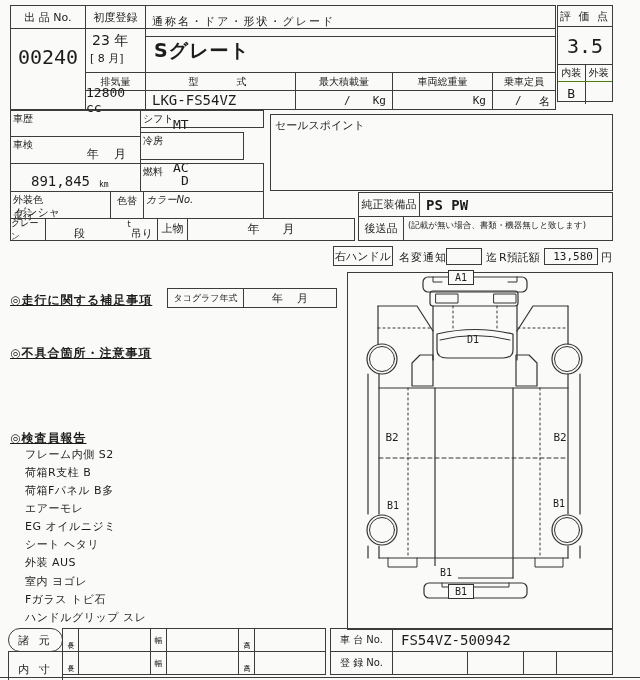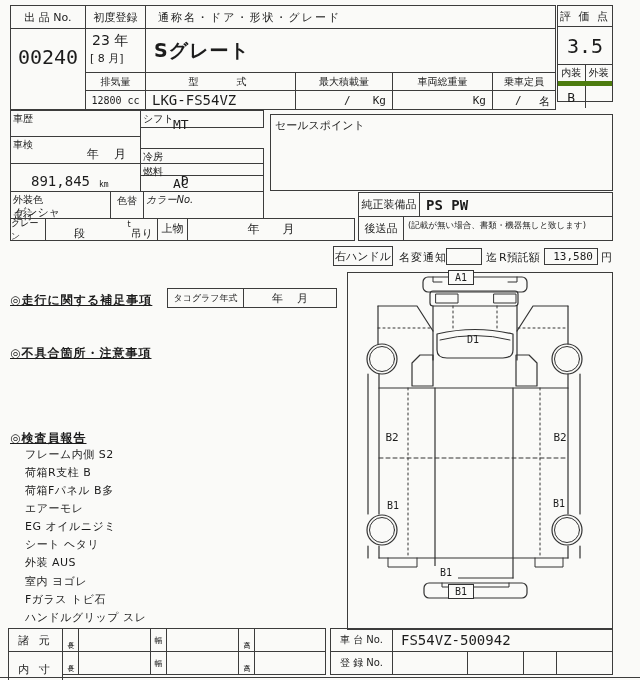--- a/index.html
+++ b/index.html
@@ -28,25 +28,25 @@
 
   <div class="abs box cell lbl11" style="left:10px;top:5px;width:76px;height:24px;">出 品 No.</div>
   <div class="abs box cell val" style="left:10px;top:28px;width:76px;height:82px;font-size:20px;align-items:flex-start;padding-top:16px;">00240</div>
 
   <div class="abs box cell lbl11" style="left:85px;top:5px;width:61px;height:24px;">初度登録</div>
   <div class="abs box" style="left:85px;top:28px;width:61px;height:45px;">
     <div style="font-size:14px;padding:3px 0 0 6px;">23 年</div>
     <div style="font-size:11px;padding:1px 0 0 4px;">[ 8 月]</div>
   </div>
 
-  <div class="abs box cell lbl11 left" style="left:145px;top:5px;width:411px;height:24px;padding-left:12px;letter-spacing:2px;">通称名・ドア・形状・グレード</div>
+  <div class="abs box cell lbl11 left" style="left:145px;top:5px;width:411px;height:32px;padding-left:6px;letter-spacing:2px;">通称名・ドア・形状・グレード</div>
   <div class="abs box cell left" style="left:145px;top:28px;width:411px;height:45px;padding-left:8px;font-size:19px;font-weight:bold;letter-spacing:1px;">Sグレート</div>
 
   <div class="abs box cell lbl" style="left:85px;top:72px;width:61px;height:19px;">排気量</div>
-  <div class="abs box cell val" style="left:85px;top:90px;width:61px;height:20px;font-size:10px;">12800 cc</div>
+  <div class="abs box cell val" style="left:85px;top:90px;width:61px;height:20px;font-size:13px;">12800 cc</div>
 
   <div class="abs box cell lbl" style="left:145px;top:72px;width:151px;height:19px;letter-spacing:6px;">型　　式</div>
   <div class="abs box cell val left" style="left:145px;top:90px;width:151px;height:20px;font-size:14px;padding-left:6px;">LKG-FS54VZ</div>
 
   <div class="abs box cell lbl" style="left:295px;top:72px;width:98px;height:19px;">最大積載量</div>
   <div class="abs box" style="left:295px;top:90px;width:98px;height:20px;">
     <span class="abs val" style="left:48px;top:3px;font-size:11px;">/</span>
     <span class="abs val" style="right:6px;top:3px;font-size:11px;">Kg</span>
   </div>
 
@@ -55,21 +55,21 @@
 
   <div class="abs box cell lbl" style="left:492px;top:72px;width:64px;height:19px;">乗車定員</div>
   <div class="abs box" style="left:492px;top:90px;width:64px;height:20px;">
     <span class="abs val" style="left:22px;top:3px;font-size:11px;">/</span>
     <span class="abs" style="right:5px;top:3px;font-size:11px;">名</span>
   </div>
 
   <div class="abs box" style="left:557px;top:5px;width:56px;height:97px;">
     <div class="cell lbl11" style="height:20px;border-bottom:1px solid #3c3c3c;letter-spacing:2px;">評 価 点</div>
     <div class="cell val" style="height:37px;border-bottom:1px solid #3c3c3c;font-size:20px;">3.5</div>
-    <div style="display:flex;height:16px;border-bottom:5px solid #4d7c0f;">
+    <div style="display:flex;height:16px;border-bottom:1px solid #4d7c0f;">
       <div class="cell lbl" style="width:50%;border-right:1px solid #3c3c3c;">内装</div>
       <div class="cell lbl" style="width:50%;">外装</div>
     </div>
     <div style="display:flex;height:22px;">
       <div class="cell val" style="width:50%;border-right:1px solid #3c3c3c;font-size:13px;">B</div>
       <div class="cell val" style="width:50%;font-size:13px;"></div>
     </div>
   </div>
 
   <div class="abs box" style="left:10px;top:110px;width:131px;height:27px;">
@@ -77,21 +77,21 @@
   </div>
   <div class="abs box" style="left:140px;top:110px;width:124px;height:18px;">
     <span class="abs lbl" style="left:2px;top:1px;">シフト</span>
     <span class="abs val" style="left:32px;top:6px;font-size:13px;">MT</span>
   </div>
 
   <div class="abs box" style="left:10px;top:136px;width:131px;height:28px;">
     <span class="abs lbl" style="left:2px;top:1px;">車検</span>
     <span class="abs pre" style="right:14px;top:9px;font-size:12px;">年    月</span>
   </div>
-  <div class="abs box" style="left:140px;top:148px;width:124px;height:28px;">
+  <div class="abs box" style="left:140px;top:132px;width:104px;height:28px;">
     <span class="abs lbl" style="left:2px;top:1px;">冷房</span>
     <span class="abs val" style="left:32px;top:7px;font-size:13px;margin-top:20px;">AC</span>
   </div>
 
   <div class="abs box" style="left:10px;top:163px;width:131px;height:29px;">
     <span class="abs lbl" style="left:2px;top:1px;margin-top:44px;">走行</span>
     <span class="abs val" style="left:20px;top:9px;font-size:14px;">891,845</span>
     <span class="abs val" style="left:88px;top:16px;font-size:8px;">km</span>
   </div>
   <div class="abs box" style="left:140px;top:163px;width:124px;height:29px;">
@@ -237,21 +237,21 @@
     <div class="abs dlabel boxed" style="left:100px;top:-3px;width:26px;height:15px;">A1</div>
     <div class="abs dlabel" style="left:112px;top:60px;width:26px;height:13px;">D1</div>
     <div class="abs dlabel" style="left:31px;top:158px;width:26px;height:13px;font-size:11px;">B2</div>
     <div class="abs dlabel" style="left:199px;top:158px;width:26px;height:13px;font-size:11px;">B2</div>
     <div class="abs dlabel" style="left:33px;top:226px;width:24px;height:13px;">B1</div>
     <div class="abs dlabel" style="left:199px;top:224px;width:24px;height:13px;">B1</div>
     <div class="abs dlabel" style="left:86px;top:293px;width:24px;height:13px;background:#fafaf8;">B1</div>
     <div class="abs dlabel boxed" style="left:100px;top:311px;width:26px;height:15px;">B1</div>
   </div>
 
-  <div class="abs box cell lbl11" style="left:8px;top:628px;width:55px;height:24px;letter-spacing:3px;">諸  元</div>
+  <div class="abs box cell lbl11" style="left:8px;top:628px;width:55px;height:24px;letter-spacing:3px;border-radius:12px;">諸  元</div>
   <div class="abs box cell" style="left:62px;top:628px;width:17px;height:24px;font-size:7px;writing-mode:vertical-rl;">長さ</div>
   <div class="abs box" style="left:78px;top:628px;width:73px;height:24px;"></div>
   <div class="abs box cell" style="left:150px;top:628px;width:17px;height:24px;font-size:8px;">幅</div>
   <div class="abs box" style="left:166px;top:628px;width:73px;height:24px;"></div>
   <div class="abs box cell" style="left:238px;top:628px;width:17px;height:24px;font-size:7px;writing-mode:vertical-rl;">高さ</div>
   <div class="abs box" style="left:254px;top:628px;width:72px;height:24px;"></div>
 
   <div class="abs box cell lbl11" style="left:8px;top:651px;width:55px;height:36px;letter-spacing:3px;">内  寸</div>
   <div class="abs box cell" style="left:62px;top:651px;width:17px;height:24px;font-size:7px;writing-mode:vertical-rl;">長さ</div>
   <div class="abs box" style="left:78px;top:651px;width:73px;height:24px;"></div>

